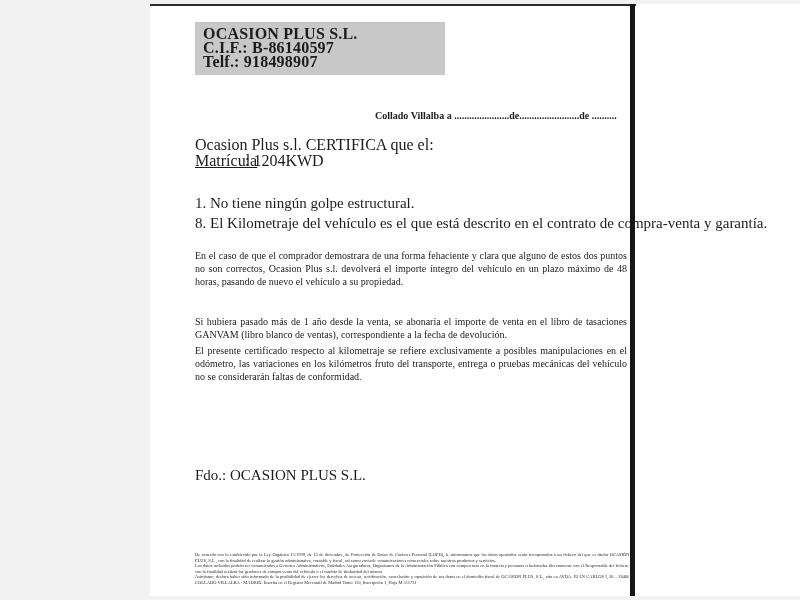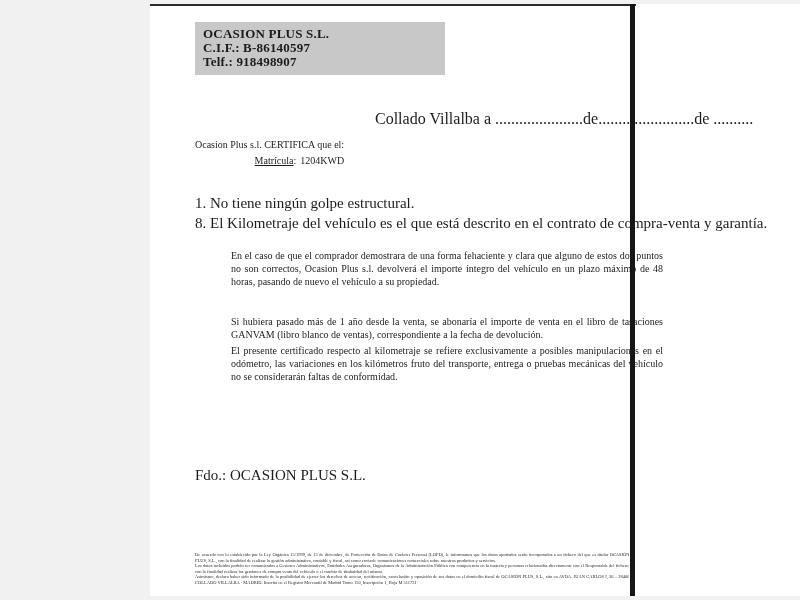--- a/index.html
+++ b/index.html
@@ -16,37 +16,37 @@
     background:#ffffff;
   }
   .edge-top{position:absolute;left:0;top:0;width:486px;height:2px;background:#2c2c2c;}
   .edge-right{position:absolute;left:480px;top:0;width:5px;height:592px;background:#161616;}
   .content{position:absolute;left:0;top:2px;width:480px;height:590px;}
 
   .header-block{
     position:absolute;left:45px;top:16px;width:234px;
     background:#c8c8c8;
     padding:5px 8px 6px 8px;
-    font-weight:bold;font-size:13px;line-height:14px;
+    font-weight:bold;font-size:16px;line-height:14px;
     letter-spacing:.2px;
   }
   .date-line{
     position:absolute;left:225px;top:104px;width:250px;
-    font-size:16px;white-space:nowrap;
+    font-size:10px;white-space:nowrap;font-weight:bold;
   }
-  .certify{position:absolute;left:45px;top:131px;font-size:10px;line-height:15.5px;text-align:right;}
+  .certify{position:absolute;left:45px;top:131px;font-size:16px;line-height:15.5px;}
   .field .flabel{display:inline-block;width:50px;}
   .field .u{text-decoration:underline;}
   .field .fval{padding-left:4px;}
 
   .point{position:absolute;left:45px;font-size:15px;white-space:nowrap;}
   .p1{top:189px;}
   .p2{top:209px;}
 
-  .para{position:absolute;left:45px;width:432px;font-size:10px;line-height:13px;text-align:justify;margin-left:36px;}
+  .para{position:absolute;left:45px;width:432px;font-size:10px;line-height:13px;text-align:justify;}
   .para1{top:243px;}
   .para2{top:291px;}
   .para3{top:309px;}
   .para4{top:338px;}
 
   .signature{position:absolute;left:45px;top:461px;font-size:15px;}
 
   .legal-wrap{position:absolute;left:45px;top:546px;width:434px;height:42px;overflow:hidden;}
   .legal{
     width:776px;

